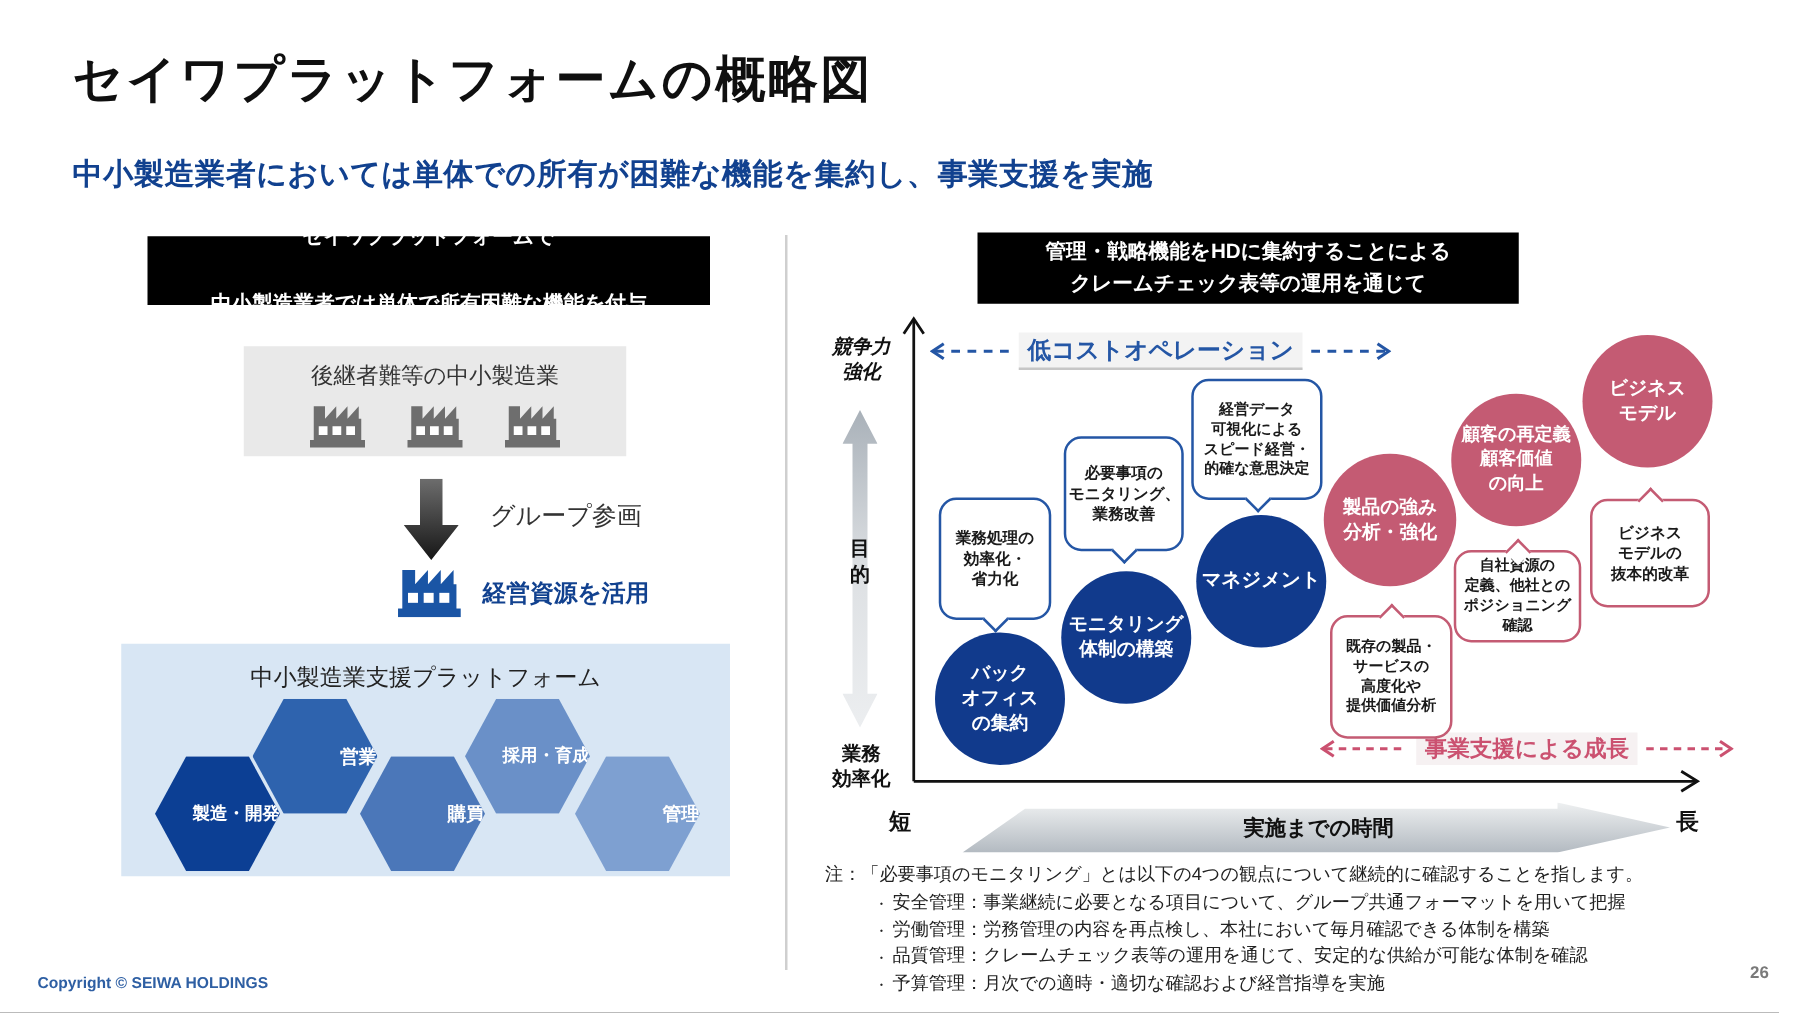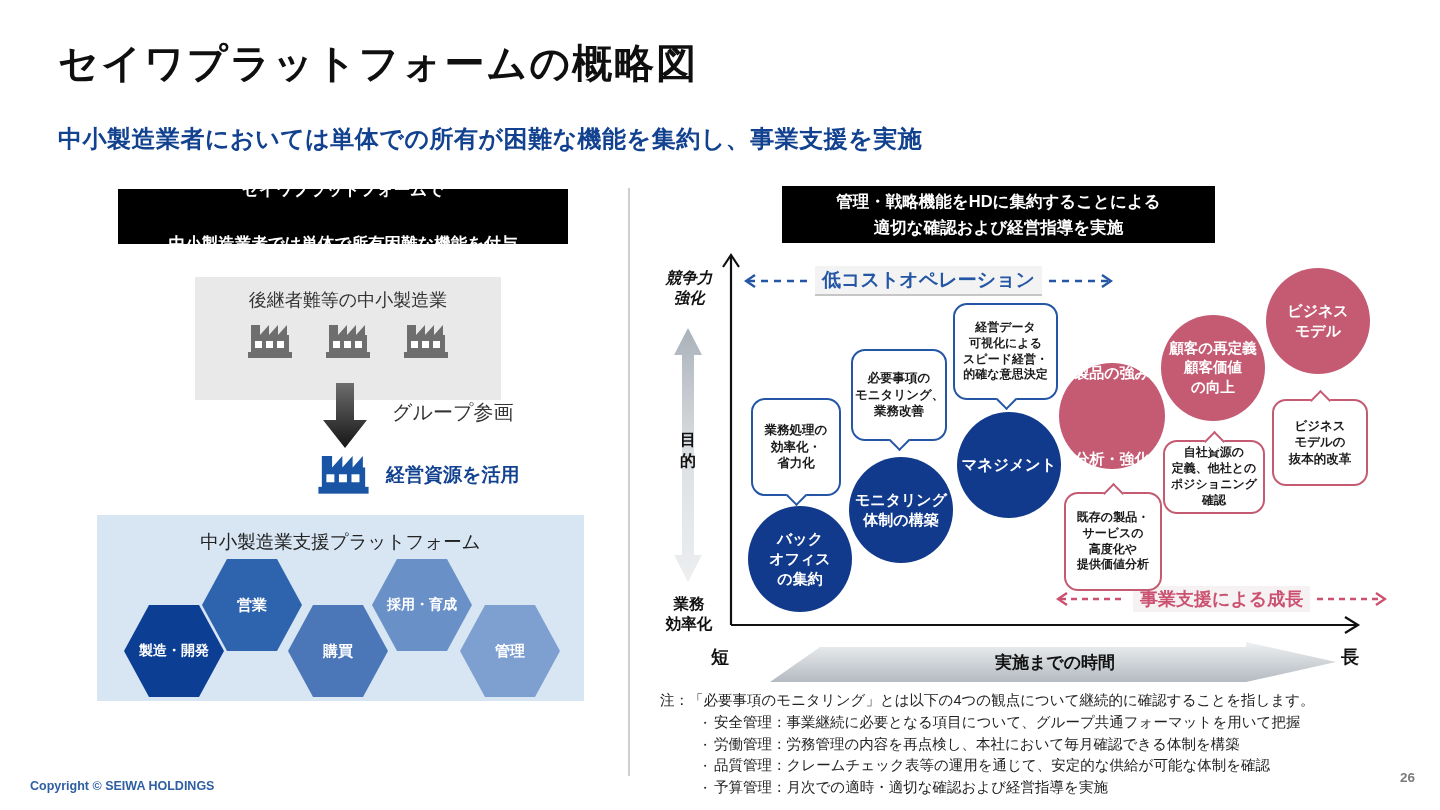--- a/index.html
+++ b/index.html
@@ -15,29 +15,29 @@
   .page-subtitle { left:58px; top:123px; font-size:24px; font-weight:800; color:#11418f; letter-spacing:0.5px; }
 
   
   .black-box { background:#000; color:#fff; text-align:center; font-weight:700;
                display:flex; flex-direction:column; justify-content:center; }
   .black-box span { display:block; white-space:nowrap; line-height:1.55; }
   .black-left  { left:118px; top:189px; width:450px; height:55px; font-size:16.5px;gap:28px; }
   .black-right { left:782px; top:186px; width:433px; height:57px; font-size:16.5px; }
 
   
-  .smb-box { left:195px; top:277px; width:306px; height:123px; background:#e9e9e9; text-align:center; }
+  .smb-box { left:195px; top:277px; width:306px; height:88px; background:#e9e9e9; text-align:center; }
   .smb-label { margin-top:11px; font-size:18px; color:#333; }
   .factories { display:flex; justify-content:center; gap:26px; margin-top:7px; }
   .group-join-label { left:392px; top:399px; font-size:20px; color:#333; }
   .resource-label { left:386px; top:462px; font-size:19px; font-weight:800; color:#11418f; }
   .platform-box { left:97px; top:515px; width:487px; height:186px; background:#d8e6f4; }
   .platform-title { left:97px; top:529px; width:487px; text-align:center; font-size:18.5px; color:#222; }
   .hex { position:absolute; width:100px; height:92px; color:#fff; font-weight:700; font-size:15px;
-         display:flex; align-items:center; justify-content:center; text-align:center; white-space:nowrap;
+         display:flex; align-items:center; justify-content:flex-end; text-align:center; white-space:nowrap;
          clip-path:polygon(25% 0%, 75% 0%, 100% 50%, 75% 100%, 25% 100%, 0% 50%); }
   .hex1 { left:124px; top:605px; background:#0c3f94; font-size:14px; }
   .hex2 { left:202px; top:559px; background:#2e63ae; }
   .hex3 { left:288px; top:605px; background:#4b77b9; }
   .hex4 { left:372px; top:559px; background:#6a90c8; font-size:14px; }
   .hex5 { left:460px; top:605px; background:#7ea0d1; }
 
   .divider { left:628px; top:188px; width:2px; height:588px; background:#cfcfcf; }
 
   
@@ -61,21 +61,21 @@
   
   .circle { position:absolute; width:104px; height:106px; border-radius:50%; color:#fff; font-weight:800;
             display:flex; flex-direction:column; align-items:center; justify-content:center;
             text-align:center; line-height:1.34; font-size:15px; z-index:2; }
   .circle span { display:block; white-space:nowrap; }
   .c-navy { background:#113a8c; }
   .c-pink { background:#c45b73; }
   .c1 { left:748px; top:506px; }
   .c2 { left:849px; top:457px; }
   .c3 { left:957px; top:412px; font-size:15.5px; }
-  .c4 { left:1059px; top:363px; width:106px;justify-content:space-between; }
+  .c4 { left:1059px; top:363px; width:106px; }
   .c5 { left:1161px; top:315px; font-size:14.5px; }
   .c6 { left:1266px; top:268px; }
 
   
   .bubble { position:absolute; background:#fff; border:2.5px solid; border-radius:14px; z-index:3;
             display:flex; flex-direction:column; justify-content:center; text-align:center;
             font-weight:700; color:#1a1a1a; line-height:1.32; padding:4px 2px; }
   .bubble span { display:block; white-space:nowrap; }
   .bubble::after { content:""; position:absolute; width:13px; height:13px; background:#fff;
                    left:50%; margin-left:-7px; transform:rotate(45deg); }
@@ -173,21 +173,21 @@
       <span>管理</span>
     </div>
   <div class="hex hex4">
       <span>採用・育成</span>
     </div>
 
   <div class="abs divider"></div>
 
   <div class="abs black-box black-right">
     <span>管理・戦略機能をHDに集約することによる</span>
-    <span>適切な確認および経営指導を実施</span>
+    <span>クレームチェック表等の運用を通じて</span>
   </div>
 
   <svg class="abs" style="left:640px; top:246px;" width="740" height="440" viewBox="0 0 740 440">
     <line x1="91" y1="10" x2="91" y2="379" stroke="#111" stroke-width="2.2"></line>
     <polyline points="83,21 91,9 99,21" fill="none" stroke="#111" stroke-width="2.2"></polyline>
     <line x1="91" y1="379" x2="717" y2="379" stroke="#111" stroke-width="2.2"></line>
     <polyline points="705,371 718,379 705,387" fill="none" stroke="#111" stroke-width="2.2"></polyline>
   </svg>
 
   <div class="abs axis-label y-top">

